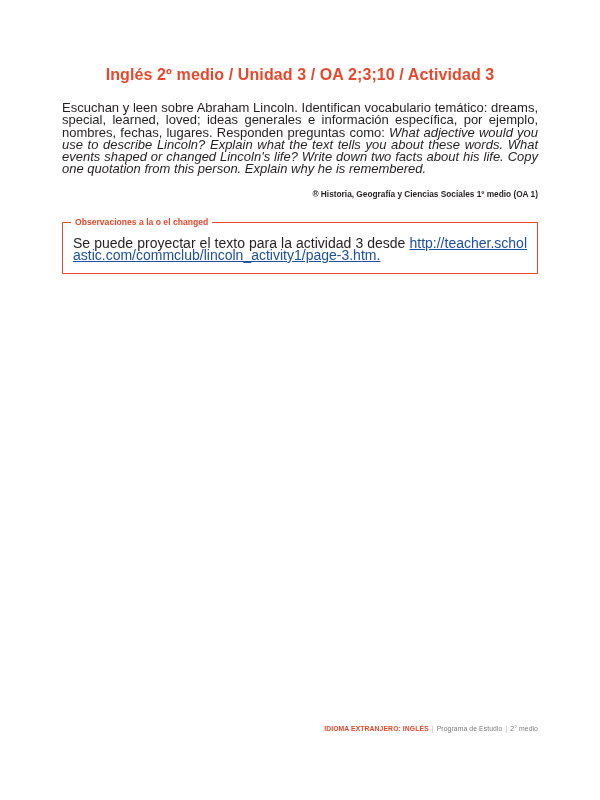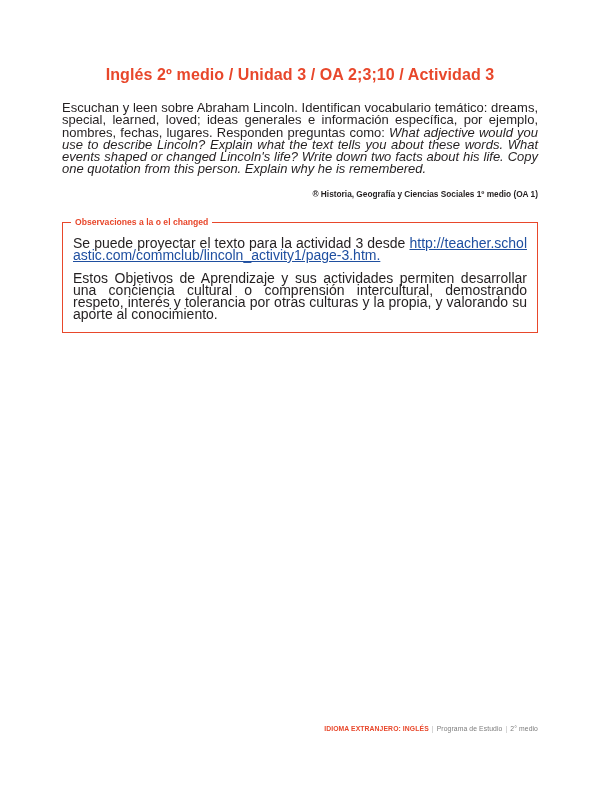--- a/index.html
+++ b/index.html
@@ -115,20 +115,19 @@
 
   <h1 class="doc-title">Inglés 2º medio / Unidad 3 / OA 2;3;10 / Actividad 3</h1>
 
   <p class="body-text"><span>Escuchan y leen sobre Abraham Lincoln. Identifican vocabulario temático: dreams, special, learned, loved; ideas generales e información específica, por ejemplo, nombres, fechas, lugares. Responden preguntas como: </span><i>What adjective would you use to describe Lincoln? Explain what the text tells you about these words. What events shaped or changed Lincoln's life? Write down two facts about his life. Copy one quotation from this person. Explain why he is remembered.</i></p>
 
   <p class="oa-ref">® Historia, Geografía y Ciencias Sociales 1º medio (OA 1)</p>
 
   <div class="obs-box">
     <div class="obs-title">Observaciones a la o el changed</div>
     <p class="obs-para"><span>Se puede proyectar el texto para la actividad 3 desde </span><a class="obs-link" href="#">http://teacher.scholastic.com/commclub/lincoln_activity1/page-3.htm.</a></p>
-    <p class="obs-para">Estos Objetivos de Aprendizaje y sus actividades permiten desarrollar una conciencia cultural o comprensión intercultural, demostrando respeto, interés y tolerancia por otras culturas y la propia, y valorando su aporte al conocimiento.</p>
   </div>
 
   <div class="footer">
     <span class="f-label">IDIOMA EXTRANJERO: INGLÉS</span><span class="f-sep">|</span><span>Programa de Estudio</span><span class="f-sep">|</span><span>2° medio</span>
   </div>
 
 </div>
 
 </body></html>

